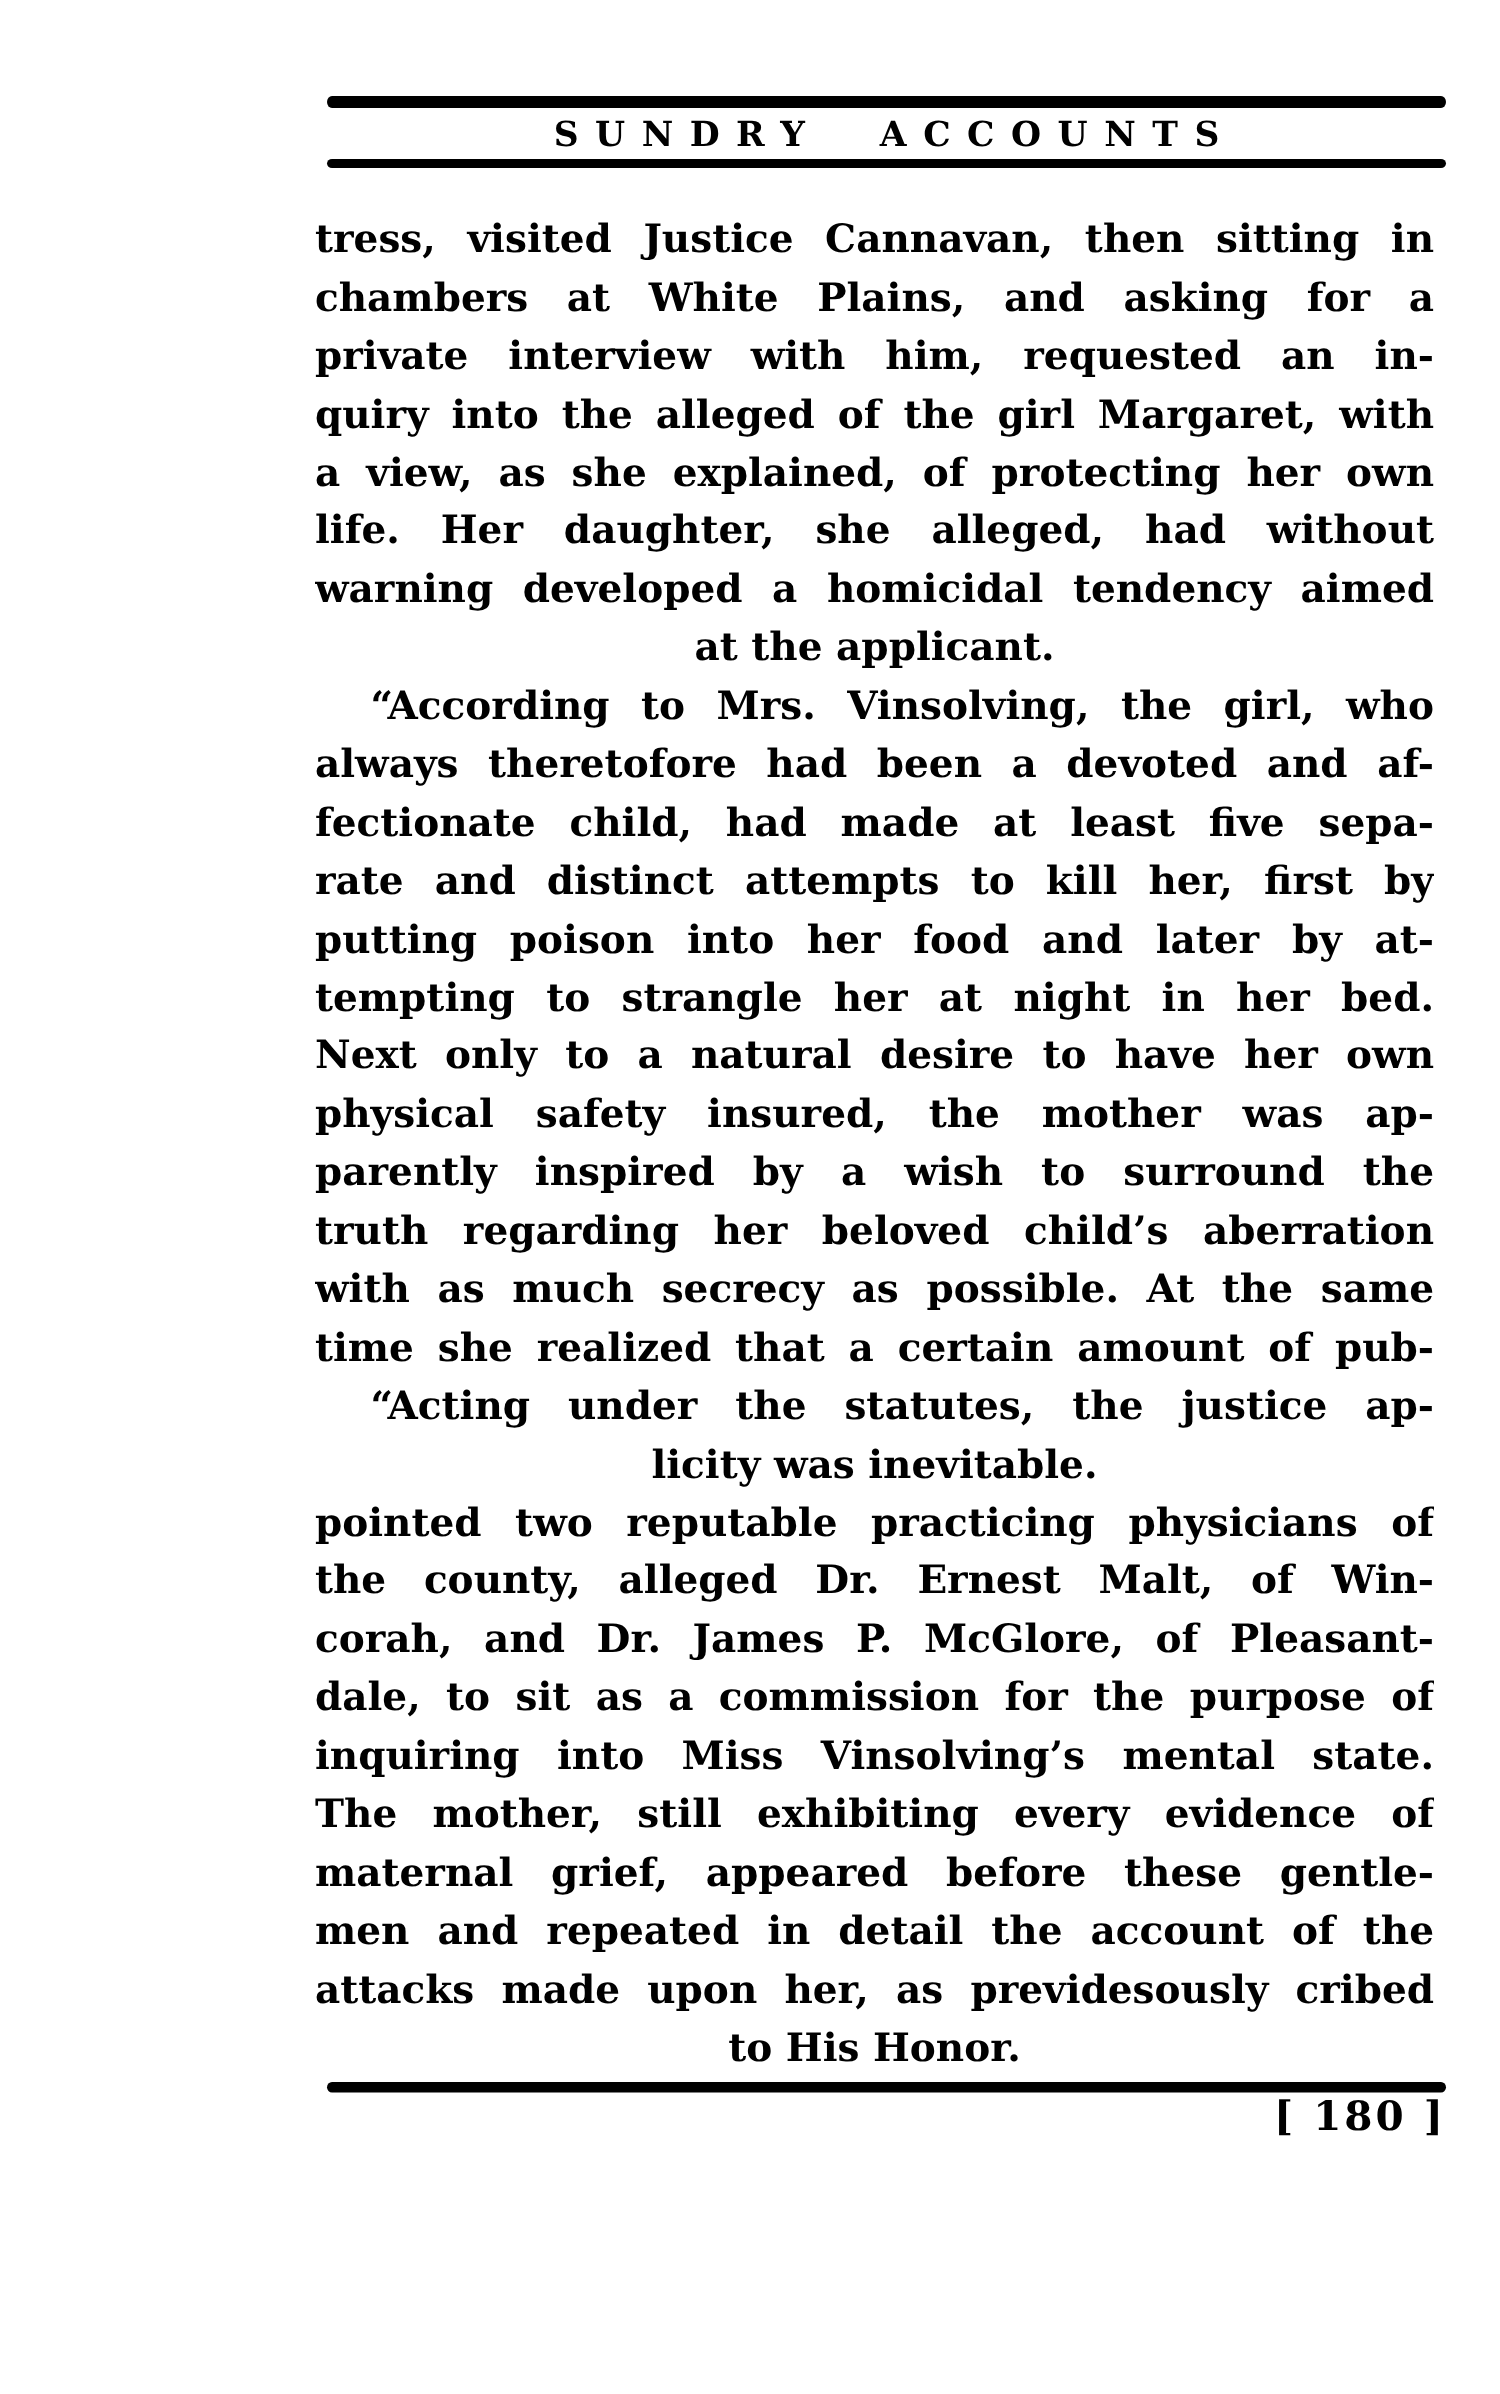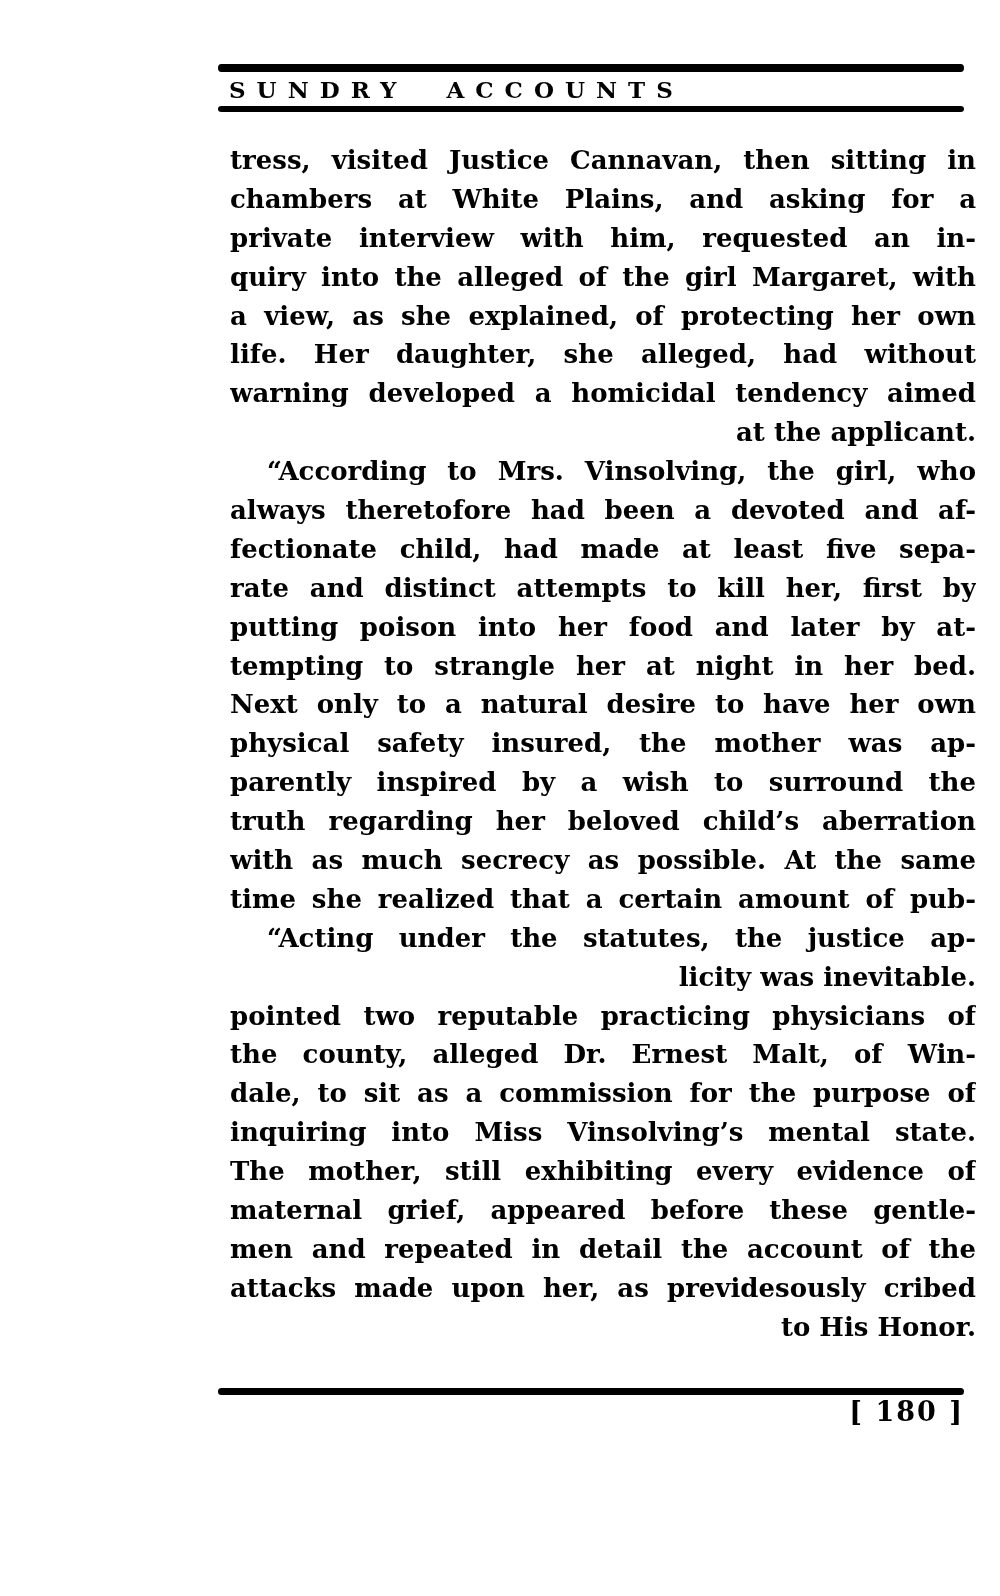--- a/index.html
+++ b/index.html
@@ -24,50 +24,51 @@
   }
   .rule {
     background: var(--ink);
     border-radius: 4px / 60%;
   }
   .rule-top { height: 8px; }
   .rule-mid { height: 6px; }
   .head-title {
     margin: 5px 0 3px;
     line-height: 26px;
+    text-align: center;
     font-size: 23px;
     font-weight: bold;
     letter-spacing: 11px;
     word-spacing: 20px;
     text-indent: 11px; 
     white-space: nowrap;
   }
   
   .body-text {
     position: absolute;
-    top: 141px; left: 230px; width: 746px;
+    top: 141px; left: 210px; width: 746px;
     font-size: 26px;
     font-weight: bold;
   }
   .line {
     height: 38.9px;
     line-height: 38.9px;
     text-align: justify;
     overflow: hidden;
     white-space: normal;
   }
   .line:not(.last)::after {
     content: "";
     display: inline-block;
     width: 100%;
     height: 0;
     vertical-align: top;
   }
   .line.indent { text-indent: 37px; }
-  .line.last { text-align: right; }
+  .line.last { text-align: center; }
   
   .footer-rule {
     position: absolute;
     top: 1388px; left: 218px; width: 746px;
     height: 7px;
   }
   .page-number {
     position: absolute;
     top: 1396px; left: 218px; width: 746px;
     text-align: right;
@@ -106,20 +107,21 @@
       <div class="line">Next only to a natural desire to have her own</div>
       <div class="line">physical safety insured, the mother was ap-</div>
       <div class="line">parently inspired by a wish to surround the</div>
       <div class="line">truth regarding her beloved child’s aberration</div>
       <div class="line">with as much secrecy as possible.  At the same</div>
       <div class="line">time she realized that a certain amount of pub-</div>
       <div class="line indent">“Acting under the statutes, the justice ap-</div>
       <div class="line last">licity was inevitable.</div>
       <div class="line">pointed two reputable practicing physicians of</div>
       <div class="line">the county, alleged Dr. Ernest Malt, of Win-</div>
+      <div class="line">corah, and Dr. James P. McGlore, of Pleasant-</div>
       <div class="line">dale, to sit as a commission for the purpose of</div>
       <div class="line">inquiring into Miss Vinsolving’s mental state.</div>
       <div class="line">The mother, still exhibiting every evidence of</div>
       <div class="line">maternal grief, appeared before these gentle-</div>
       <div class="line">men and repeated in detail the account of the</div>
       <div class="line">attacks made upon her, as previdesously cribed</div>
       <div class="line last">to His Honor.</div>
     </div>
 
   <div class="rule footer-rule"></div>

